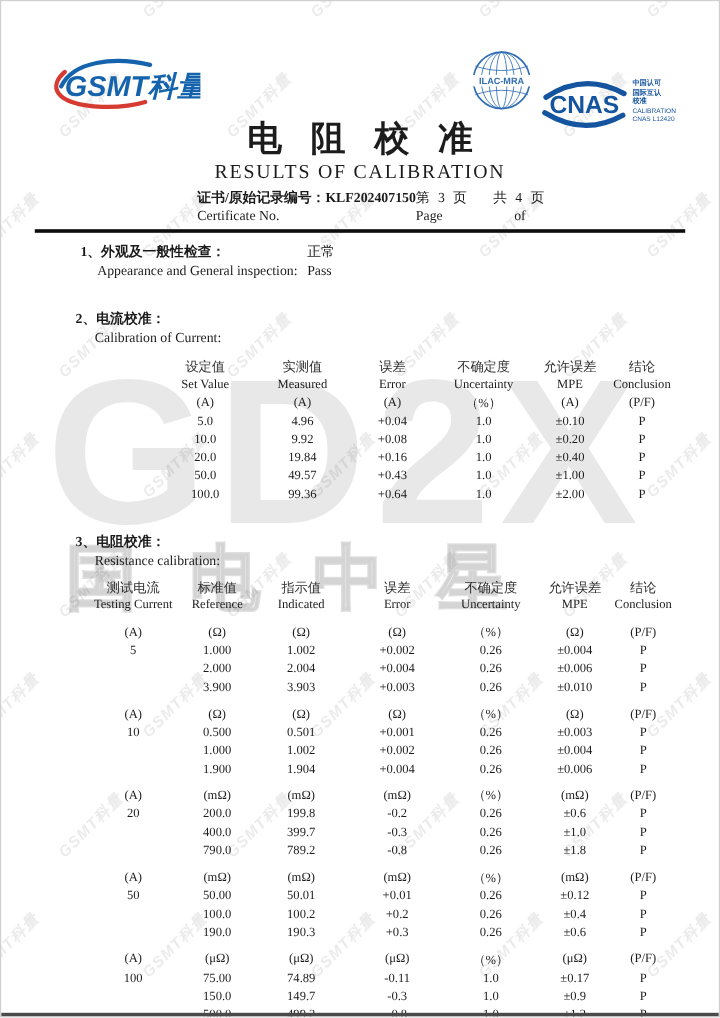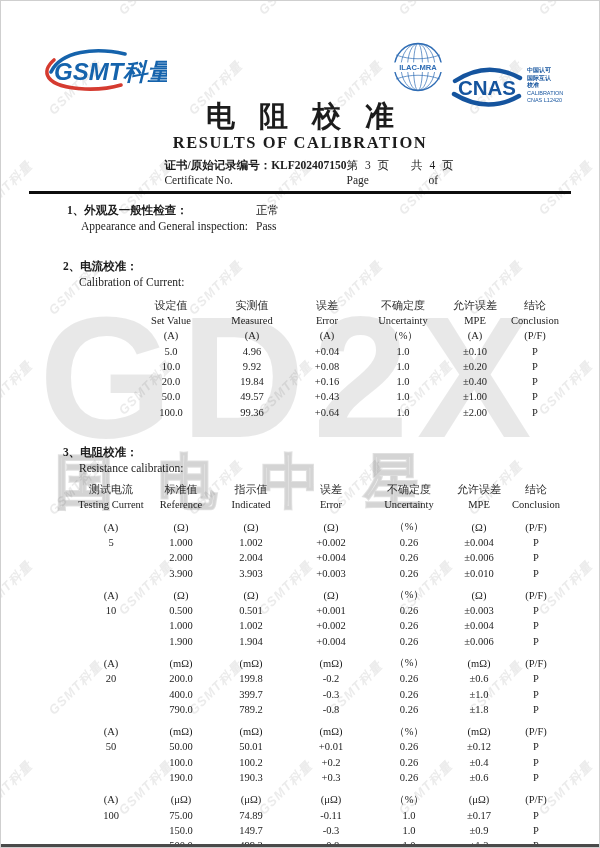--- a/index.html
+++ b/index.html
@@ -35,21 +35,21 @@
   .cnas-wrap{position:absolute; left:450px; top:64px; display:flex; align-items:flex-start;}
   .cnas-side{margin-left:4px; margin-top:2px; color:#15549e;
     font-family:"Liberation Sans","DejaVu Sans",sans-serif;}
   .cnas-side .cn-line{font-size:6px; font-weight:bold; line-height:7.5px;}
   .cnas-side .en-line{font-size:5.5px; line-height:7px;}
   .title-cn{
     text-align:center; font-size:29px; font-weight:bold; letter-spacing:24px;
     text-indent:24px; margin-top:2px; line-height:34px;
   }
   .title-en{
-    text-align:center; font-size:16.5px; font-weight:bold; letter-spacing:1.5px;
+    text-align:center; font-size:16.5px; font-weight:normal; letter-spacing:1.5px;
     margin-top:1px; line-height:18px;
   }
   .cert-row{display:flex; justify-content:center; margin:6px 30px 0 56px;}
   .cert-line1{font-size:11.5px; font-weight:bold; line-height:15px;}
   .cert-line2{font-size:11.5px; line-height:15px;}
   .page-cols{display:flex; gap:20px; font-size:11.5px; margin-right:6px;}
   .page-col .pg-cn{line-height:15px; letter-spacing:2px;}
   .page-col .pg-en{line-height:15px;}
   .rule{height:2.5px; background:#0d0d0d; margin:3px 28px 0 28px;}
   

